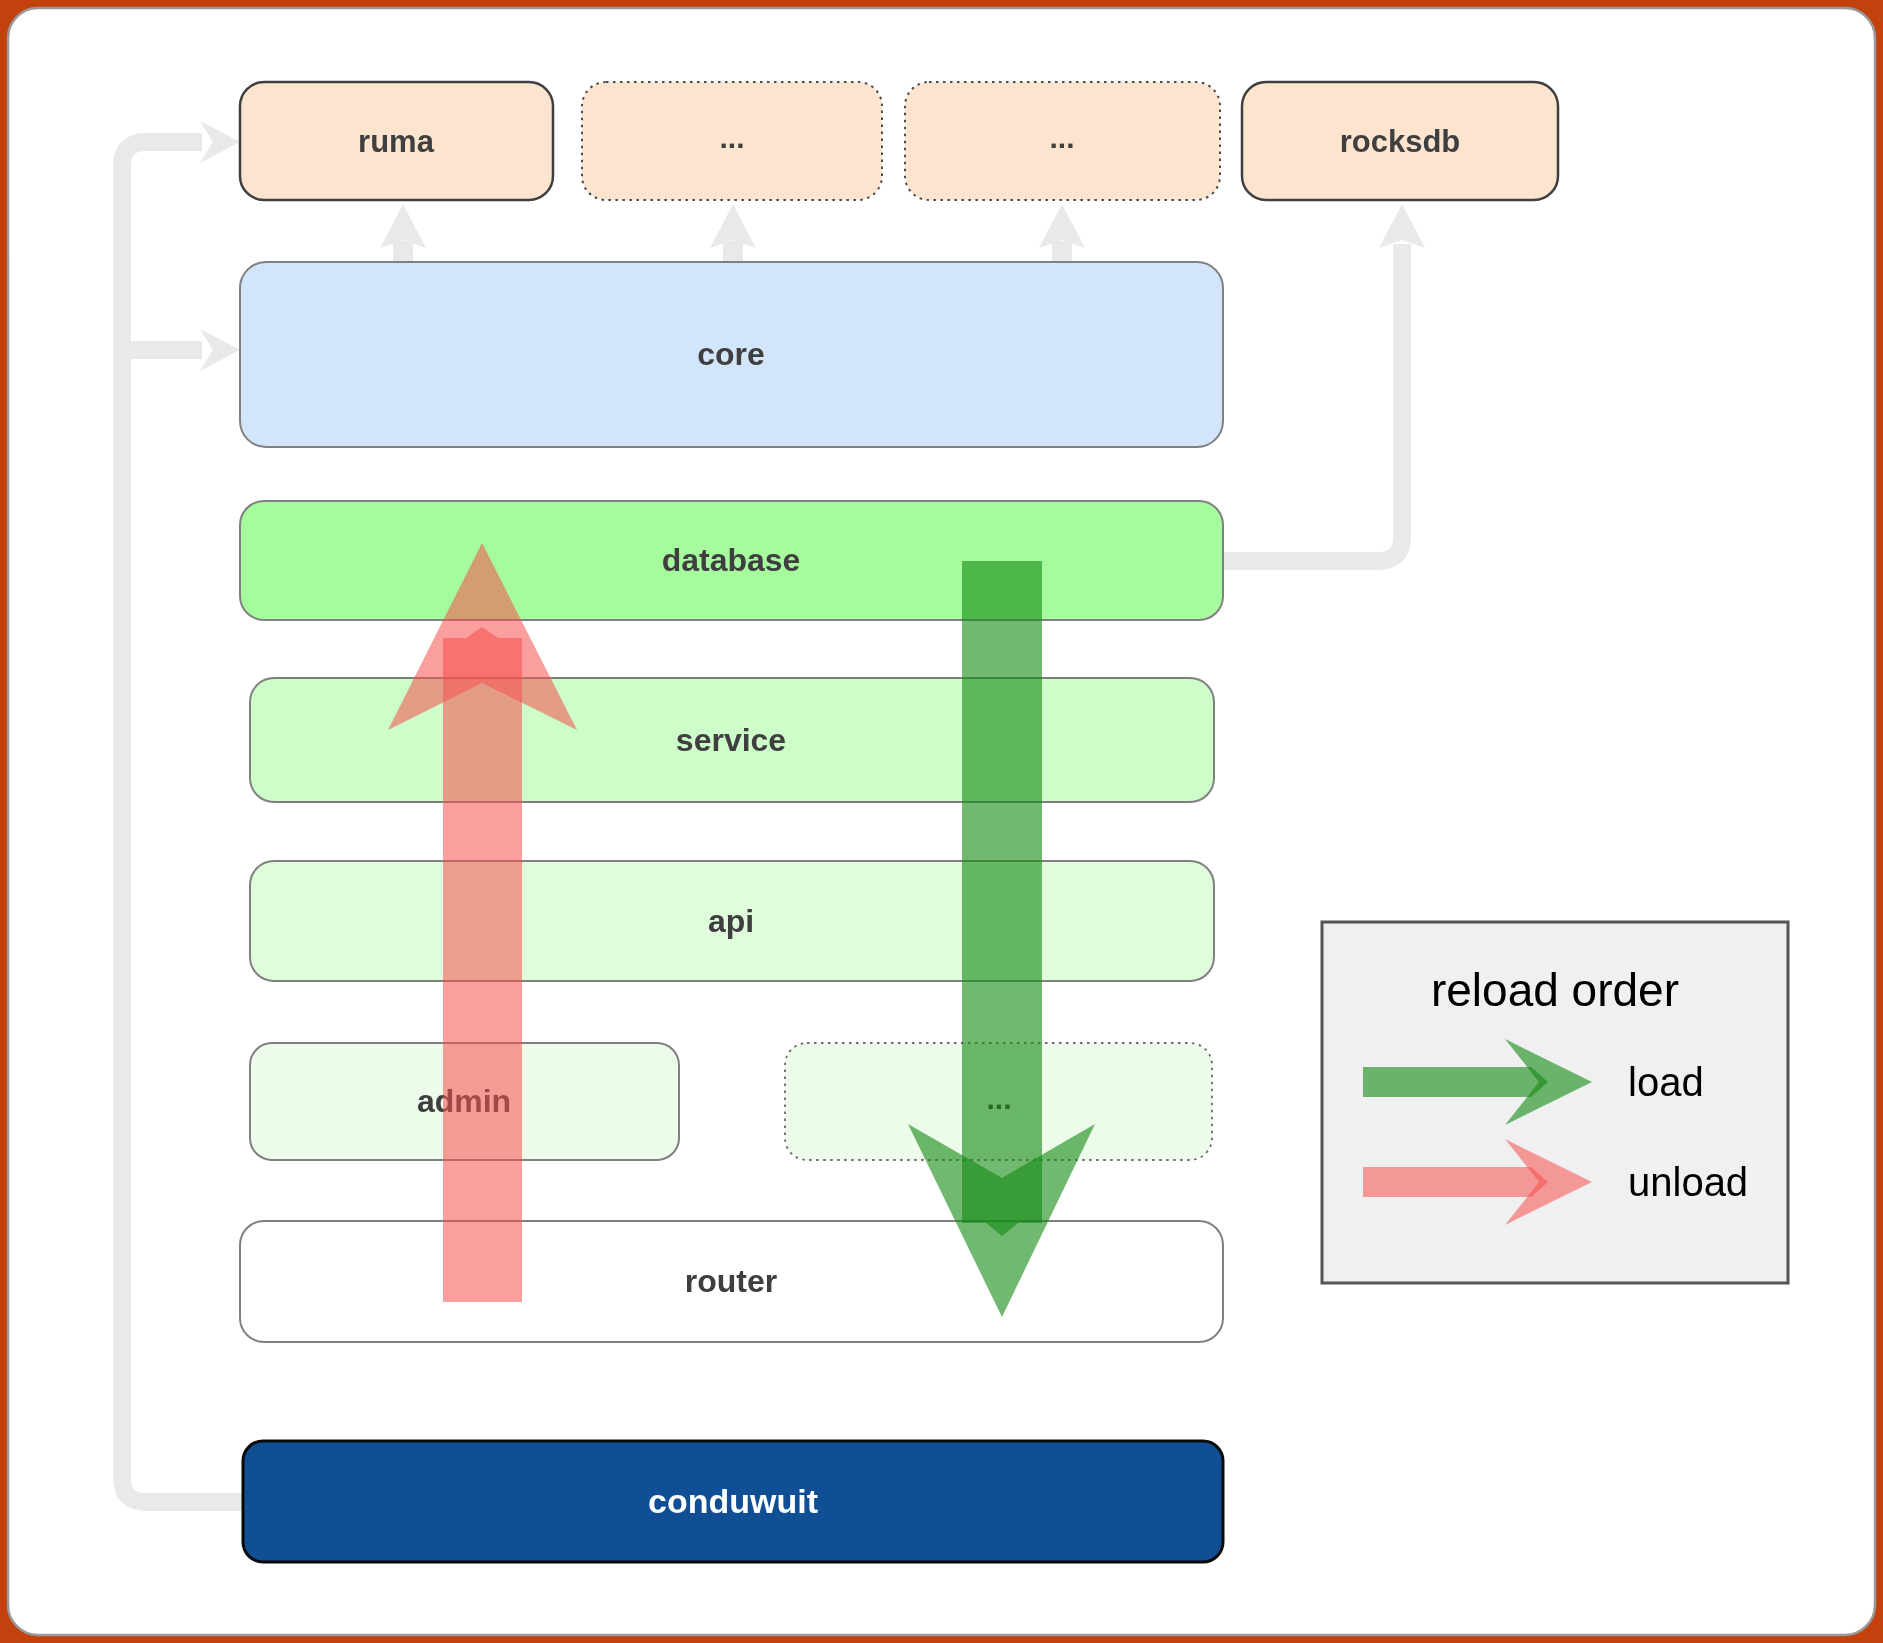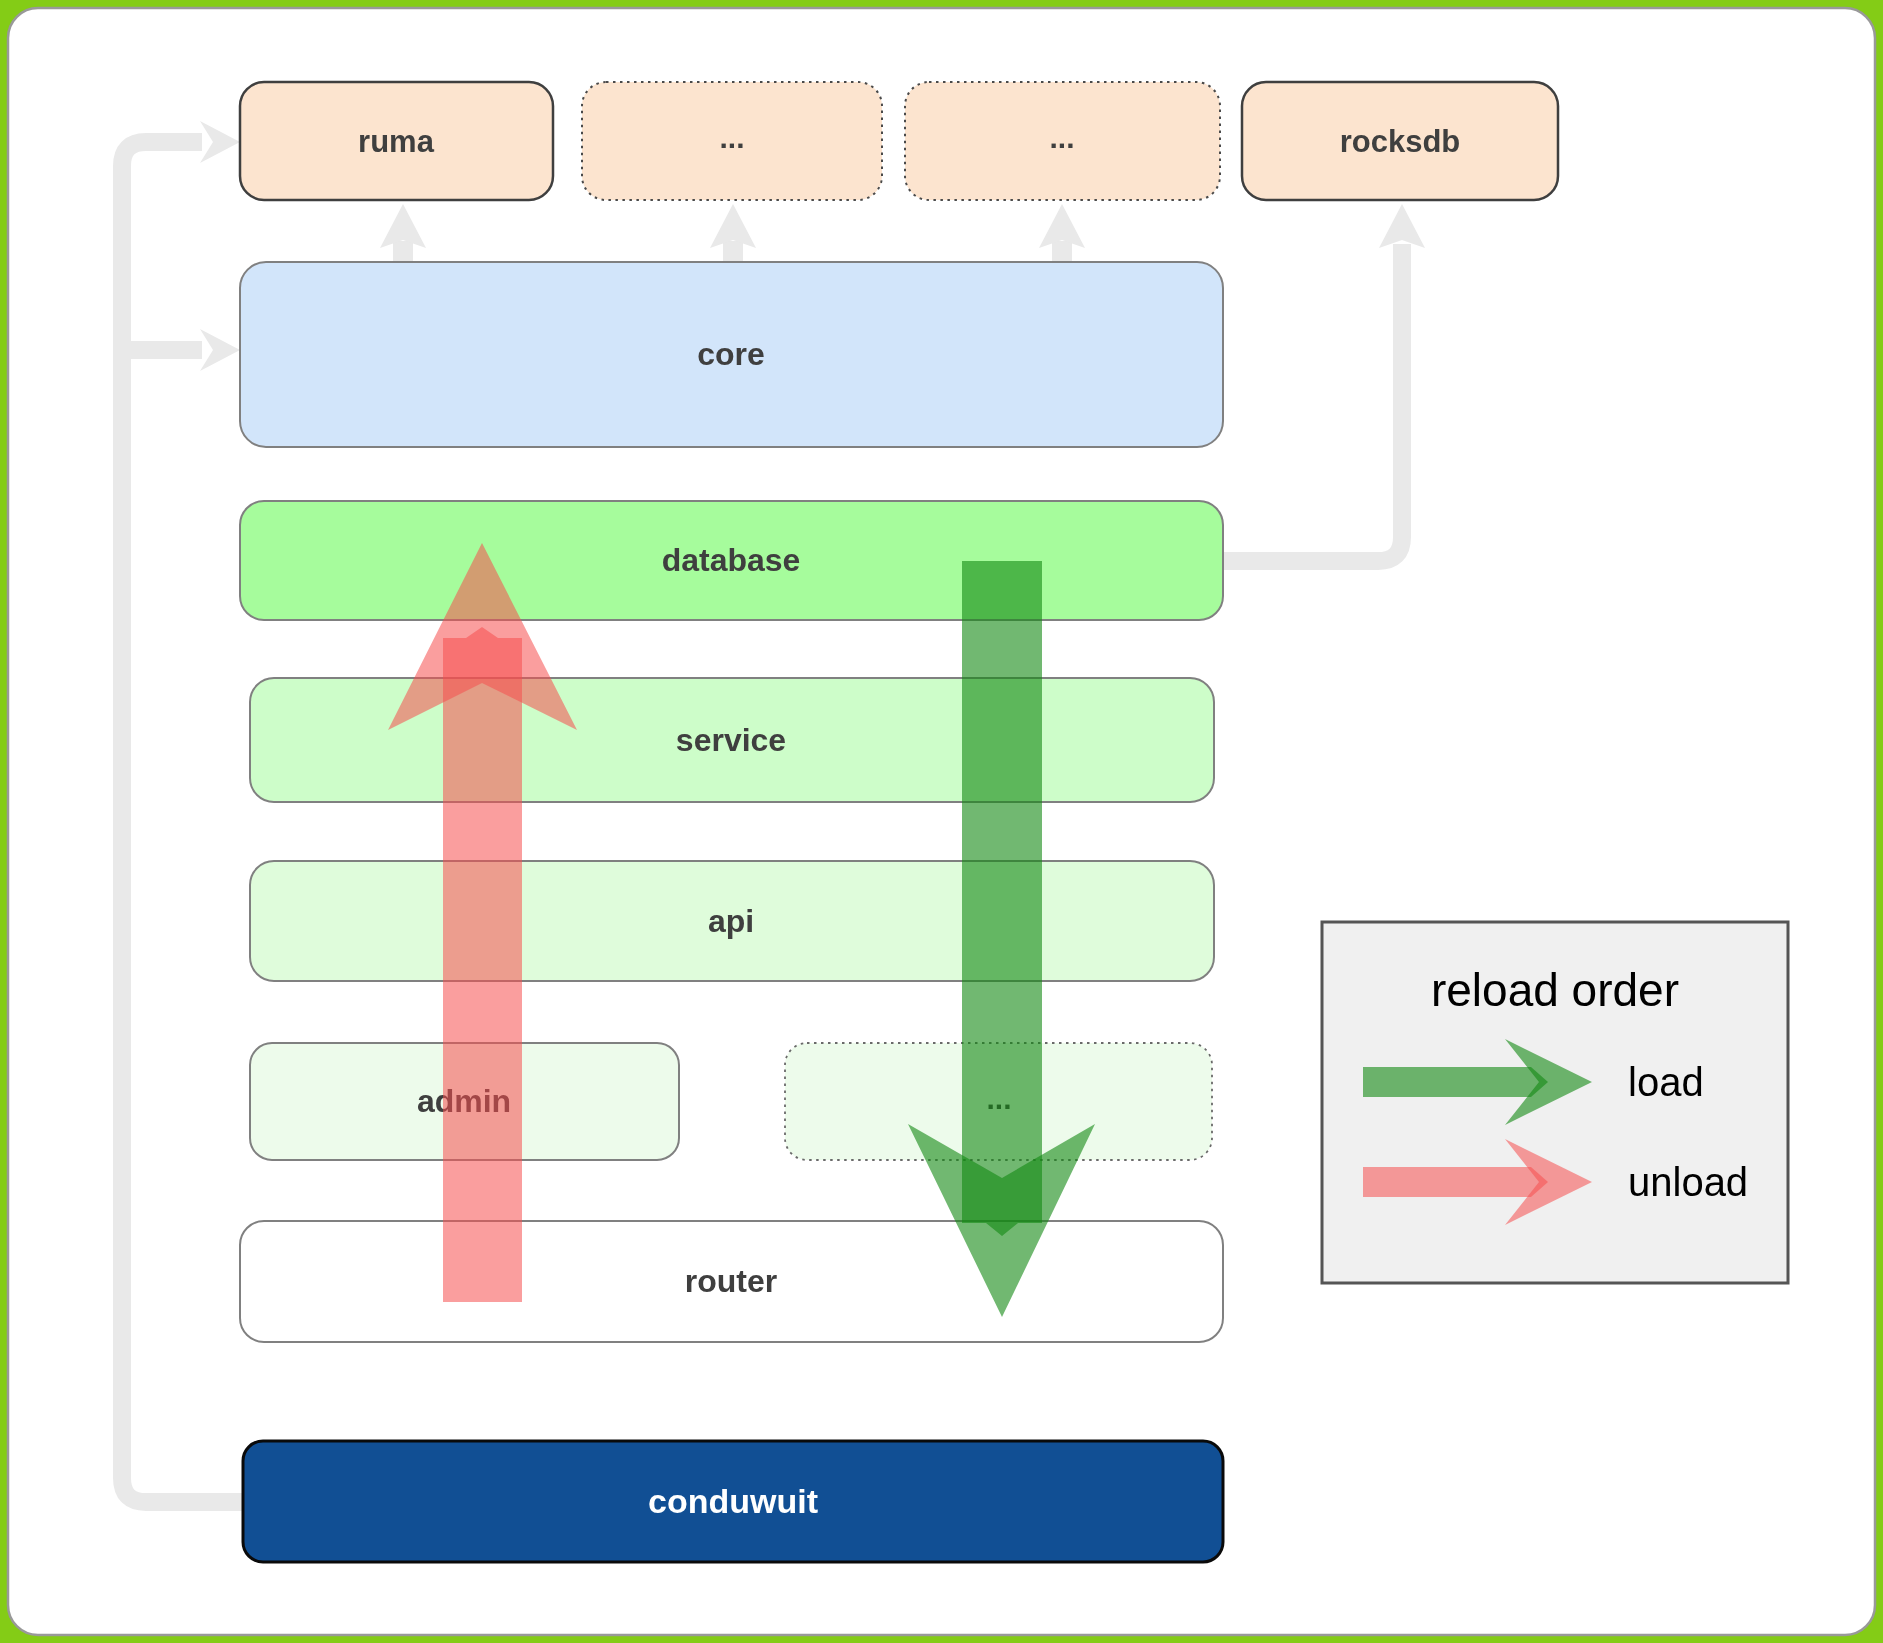--- a/index.html
+++ b/index.html
@@ -5,21 +5,21 @@
   html, body {
     margin: 0;
     padding: 0;
     background: #ffffff;
     font-family: "Liberation Sans", sans-serif;
   }
   .stage {
     width: 1883px;
     height: 1643px;
     position: relative;
-    background: #84cc16;
+    background: #c2410c;
   }
   svg { display: block; }
   text {
     font-family: "Liberation Sans", sans-serif;
     fill: #3f3f3f;
   }
   .node-label {
     font-size: 32px;
     font-weight: 600;
   }

